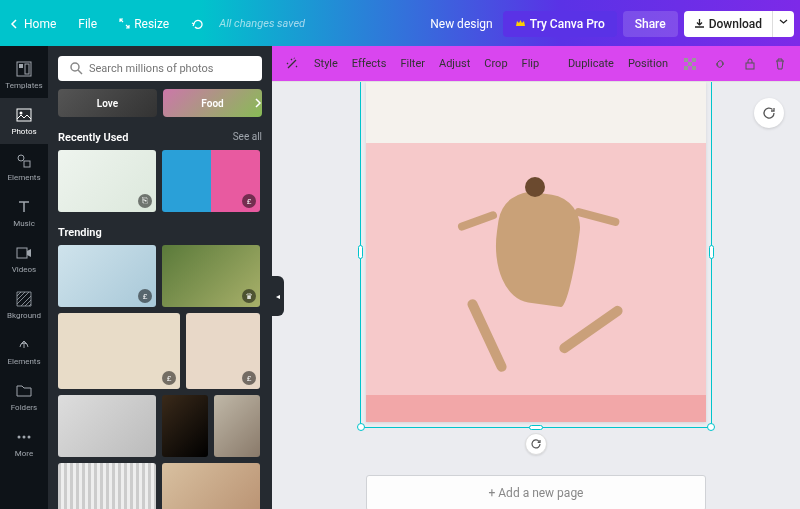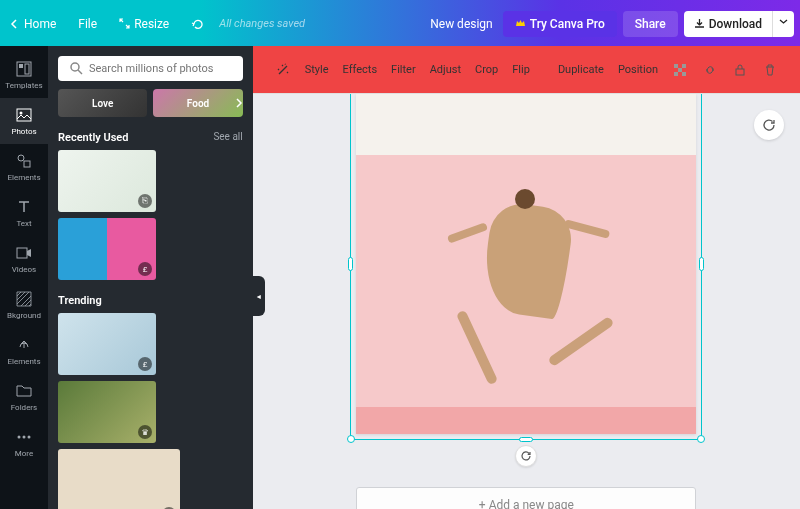--- a/index.html
+++ b/index.html
@@ -36,21 +36,21 @@
   .sec-head { display: flex; justify-content: space-between; padding: 4px 10px 6px; font-size: 11px; }
   .sec-head .see { color: #a0a6ad; font-size: 10px; }
   .thumbs { display: flex; flex-wrap: wrap; gap: 6px; padding: 0 10px 10px; }
   .thumb { border-radius: 3px; position: relative; }
   .thumb .badge { position:absolute; bottom:4px; right:4px; width:14px; height:14px; border-radius:50%; background:rgba(0,0,0,0.5); display:flex; align-items:center; justify-content:center; font-size:8px; color:#fff;}
   .panel-scroll { flex:1; overflow-y:auto; }
   .panel-scroll::-webkit-scrollbar{width:6px;} .panel-scroll::-webkit-scrollbar-thumb{background:#555;border-radius:3px;}
   .collapse { position:absolute; right:-12px; top:230px; width:12px; height:40px; background:#252a30; border-radius:0 6px 6px 0; display:flex; align-items:center; justify-content:center; color:#fff; font-size:8px;}
   
   .editor { flex: 1; display: flex; flex-direction: column; background:#ebecf0;}
-  .etoolbar { height: 48px; background: #ef4444; border-bottom: 1px solid #e0e0e0; display: flex; align-items: center; padding: 0 22px; font-size: 11px; color: #333; gap: 14px; }
+  .etoolbar { height: 36px; background: #d946ef; border-bottom: 1px solid #e0e0e0; display: flex; align-items: center; padding: 0 12px; font-size: 11px; color: #333; gap: 14px; }
   .etoolbar .grp { display:flex; gap:14px; align-items:center;}
   .etoolbar .sep { flex:1; }
   .eico { width:16px; height:16px; display:flex; align-items:center; justify-content:center; cursor:pointer; color:#555;}
   
   .canvas-area { flex:1; display:flex; flex-direction:column; align-items:center; overflow:auto; padding: 0 20px; gap: 33px;}
   .page-wrap { position:relative; }
   .page-corner { position:absolute; top:-22px; right:0; display:flex; gap:10px; color:#888;}
   .page { width: 340px; height: 340px; background:#fff; box-shadow: 0 1px 3px rgba(0,0,0,0.1); position:relative;}
   .sel { position:absolute; border:1px solid #00c4cc; }
   .handle { position:absolute; width:8px; height:8px; border:1px solid #00c4cc; background:#fff; border-radius:50%;}
@@ -177,21 +177,21 @@
           </svg>
         </span>
       <span>Elements</span>
     </div>
     <div class="rail-item">
       <span class="rail-ico">
           <svg width="16" height="16" viewBox="0 0 16 16">
             <path d="M3 3h10M8 3v10" stroke="currentColor" stroke-width="1.5" fill="none"></path>
           </svg>
         </span>
-      <span>Text</span>
+      <span>Music</span>
     </div>
     <div class="rail-item">
       <span class="rail-ico">
           <svg width="16" height="16" viewBox="0 0 16 16">
             <rect x="1" y="3" width="10" height="10" stroke="currentColor" fill="none"></rect>
             <path d="M11 6l4-2v8l-4-2z" fill="currentColor"></path>
           </svg>
         </span>
       <span>Videos</span>
     </div>

